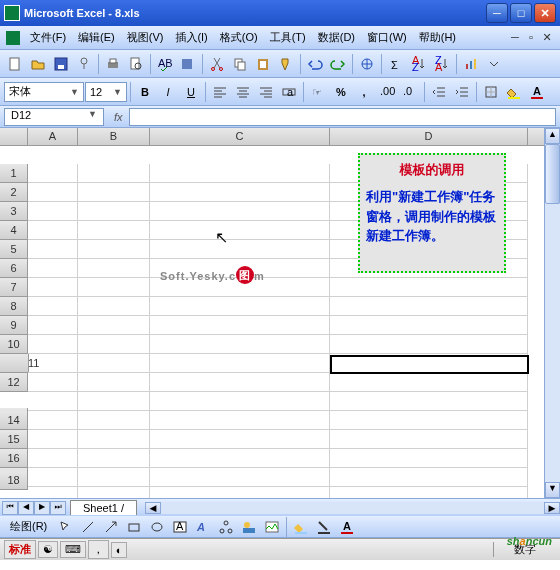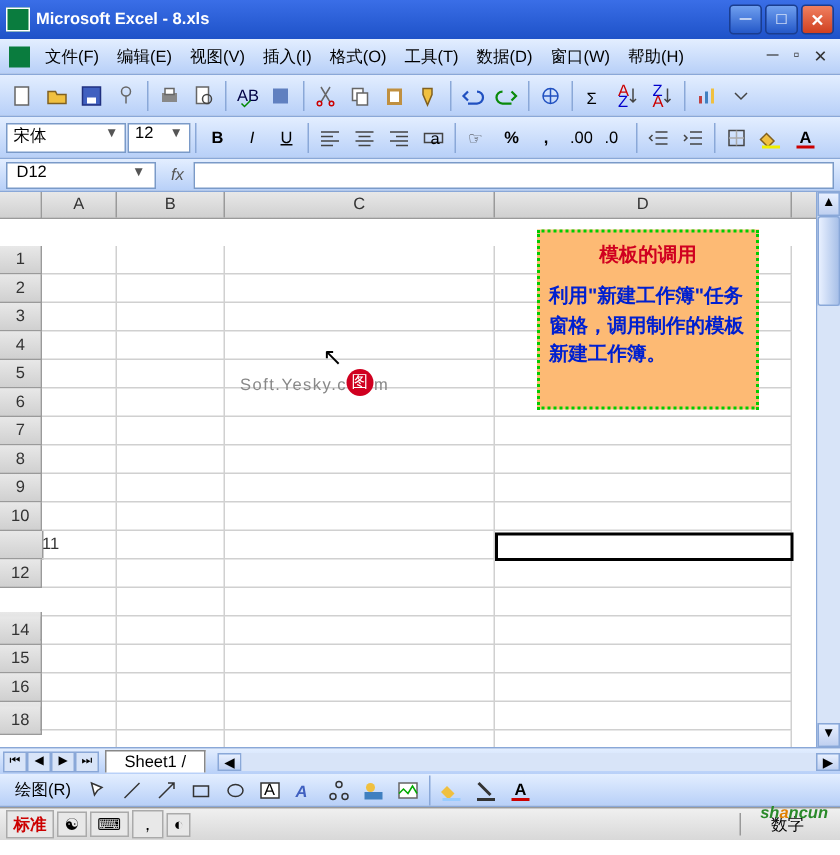--- a/index.html
+++ b/index.html
@@ -11,45 +11,45 @@
 .winbtn{width:22px;height:20px;background:linear-gradient(#6f9fef,#2458c8);border:1px solid #1a3d8f;border-radius:3px;display:flex;align-items:center;justify-content:center;color:#fff;font-weight:bold;cursor:pointer}
 .winbtn.close{background:linear-gradient(#f08060,#d04020)}
 .menubar{background:linear-gradient(#e3eeff,#b8d0f8);height:24px;display:flex;align-items:center;padding:0 2px;border-bottom:1px solid #8aa8d8}
 .menubar .icon{width:14px;height:14px;background:#0a7c3e;margin:0 4px}
 .menuitem{padding:2px 6px;color:#000;cursor:pointer}
 .mdi{margin-left:auto;display:flex;gap:2px;padding-right:4px;color:#333}
 .mdi span{width:14px;cursor:pointer;text-align:center}
 .toolbar{background:linear-gradient(#e3eeff,#b8d0f8);height:28px;display:flex;align-items:center;padding:0 4px;border-bottom:1px solid #8aa8d8;gap:1px}
 .tbtn{width:22px;height:22px;display:flex;align-items:center;justify-content:center;cursor:pointer;border:1px solid transparent;border-radius:2px}
 .sep{width:1px;height:20px;background:#8aa8d8;margin:0 2px}
-.fontbox{background:#fff;border:1px solid #7a9ac8;height:20px;padding:0 4px;display:flex;align-items:flex-start;min-width:80px}
+.fontbox{background:#fff;border:1px solid #7a9ac8;height:20px;padding:0 4px;display:flex;align-items:center;min-width:80px}
 .fontbox.size{min-width:42px}
 .dd{color:#555;margin-left:auto;font-size:9px}
 .namebox{display:flex;background:linear-gradient(#e3eeff,#b8d0f8);height:22px;border-bottom:1px solid #8aa8d8;align-items:center}
 .namebox .ref{background:#fff;border:1px solid #7a9ac8;width:100px;height:18px;margin:0 4px;padding:0 6px;display:flex;align-items:flex-start}
 .namebox .fx{padding:0 6px;font-style:italic;color:#555}
 .namebox .fbar{flex:1;background:#fff;border:1px solid #7a9ac8;height:18px;margin-right:4px}
 .grid{position:relative;height:370px;display:flex}
 .gridmain{flex:1;overflow:hidden;position:relative}
 .colhdrs{display:flex;height:18px;background:linear-gradient(#e8e8e8,#d0d0d0);border-bottom:1px solid #9a9a9a;margin-left:28px}
 .colhdr{border-right:1px solid #9a9a9a;text-align:center;line-height:17px;color:#333}
 .colhdr.A{width:50px}.colhdr.B{width:72px}.colhdr.C{width:180px}.colhdr.D{width:198px}
 .corner{position:absolute;left:0;top:0;width:28px;height:18px;background:linear-gradient(#e8e8e8,#d0d0d0);border-right:1px solid #9a9a9a;border-bottom:1px solid #9a9a9a}
 .rows{position:relative}
 .rowhdr{position:absolute;left:0;width:28px;height:19px;background:linear-gradient(#e8e8e8,#d0d0d0);border-right:1px solid #9a9a9a;border-bottom:1px solid #9a9a9a;text-align:center;line-height:18px;color:#333}
 .cell{position:absolute;height:19px;border-right:1px solid #d0d0d0;border-bottom:1px solid #d0d0d0}
 .selcell{position:absolute;border:2px solid #000;background:#fff}
 .vscroll{width:16px;background:linear-gradient(90deg,#e3eeff,#b8d0f8);border-left:1px solid #8aa8d8;display:flex;flex-direction:column}
 .vscroll .arr{height:16px;background:linear-gradient(#e8f0ff,#c0d0f0);border:1px solid #8aa8d8;text-align:center;font-size:9px;cursor:pointer}
 .vscroll .track{flex:1;background:#d8e4f8}
 .vscroll .thumb{height:60px;background:linear-gradient(90deg,#e8f0ff,#a8c0e8);border:1px solid #8aa8d8;border-radius:2px}
-.callout{position:absolute;left:358px;top:25px;width:148px;height:120px;border:2px dotted #0c0;background:#fdba74;padding:6px}
+.callout{position:absolute;left:358px;top:25px;width:148px;height:120px;border:2px dotted #0c0;background:#e5e5e5;padding:6px}
 .callout .t{color:#d00020;font-weight:bold;text-align:center;margin-bottom:8px;font-size:13px}
 .callout .b{color:#0020d0;font-weight:bold;line-height:1.5;font-size:13px}
-.wm{position:absolute;left:160px;top:116px;font-family:Arial;font-size:18px;color:#888;font-weight:normal;letter-spacing:1px}
+.wm{position:absolute;left:160px;top:136px;font-family:Arial;font-size:18px;color:#888;font-weight:bold;letter-spacing:1px}
 .wm .r{display:inline-block;width:18px;height:18px;background:#d00020;border-radius:50%;color:#fff;font-size:11px;text-align:center;line-height:18px;vertical-align:middle}
 .cursor{position:absolute;left:215px;top:100px;font-size:16px;color:#000}
 .tabs{height:18px;background:linear-gradient(#e3eeff,#b8d0f8);display:flex;align-items:center;border-top:1px solid #8aa8d8}
 .tabnav{display:flex;gap:0;margin:0 2px}
 .tabnav span{width:16px;height:14px;border:1px solid #8aa8d8;text-align:center;font-size:8px;cursor:pointer;background:#d8e4f8}
 .tab{background:#fff;padding:1px 12px;border:1px solid #888;border-bottom:none;margin-left:2px;cursor:pointer}
 .hscroll{flex:1;display:flex;margin-left:8px}
 .hscroll .arr{width:16px;background:linear-gradient(#e8f0ff,#c0d0f0);border:1px solid #8aa8d8;text-align:center;font-size:9px;cursor:pointer}
 .hscroll .track{flex:1;background:#d8e4f8}
 .ime{height:22px;background:linear-gradient(#f0f0f0,#d8d8d8);border-top:1px solid #999;display:flex;align-items:center;padding:0 4px;gap:2px}

